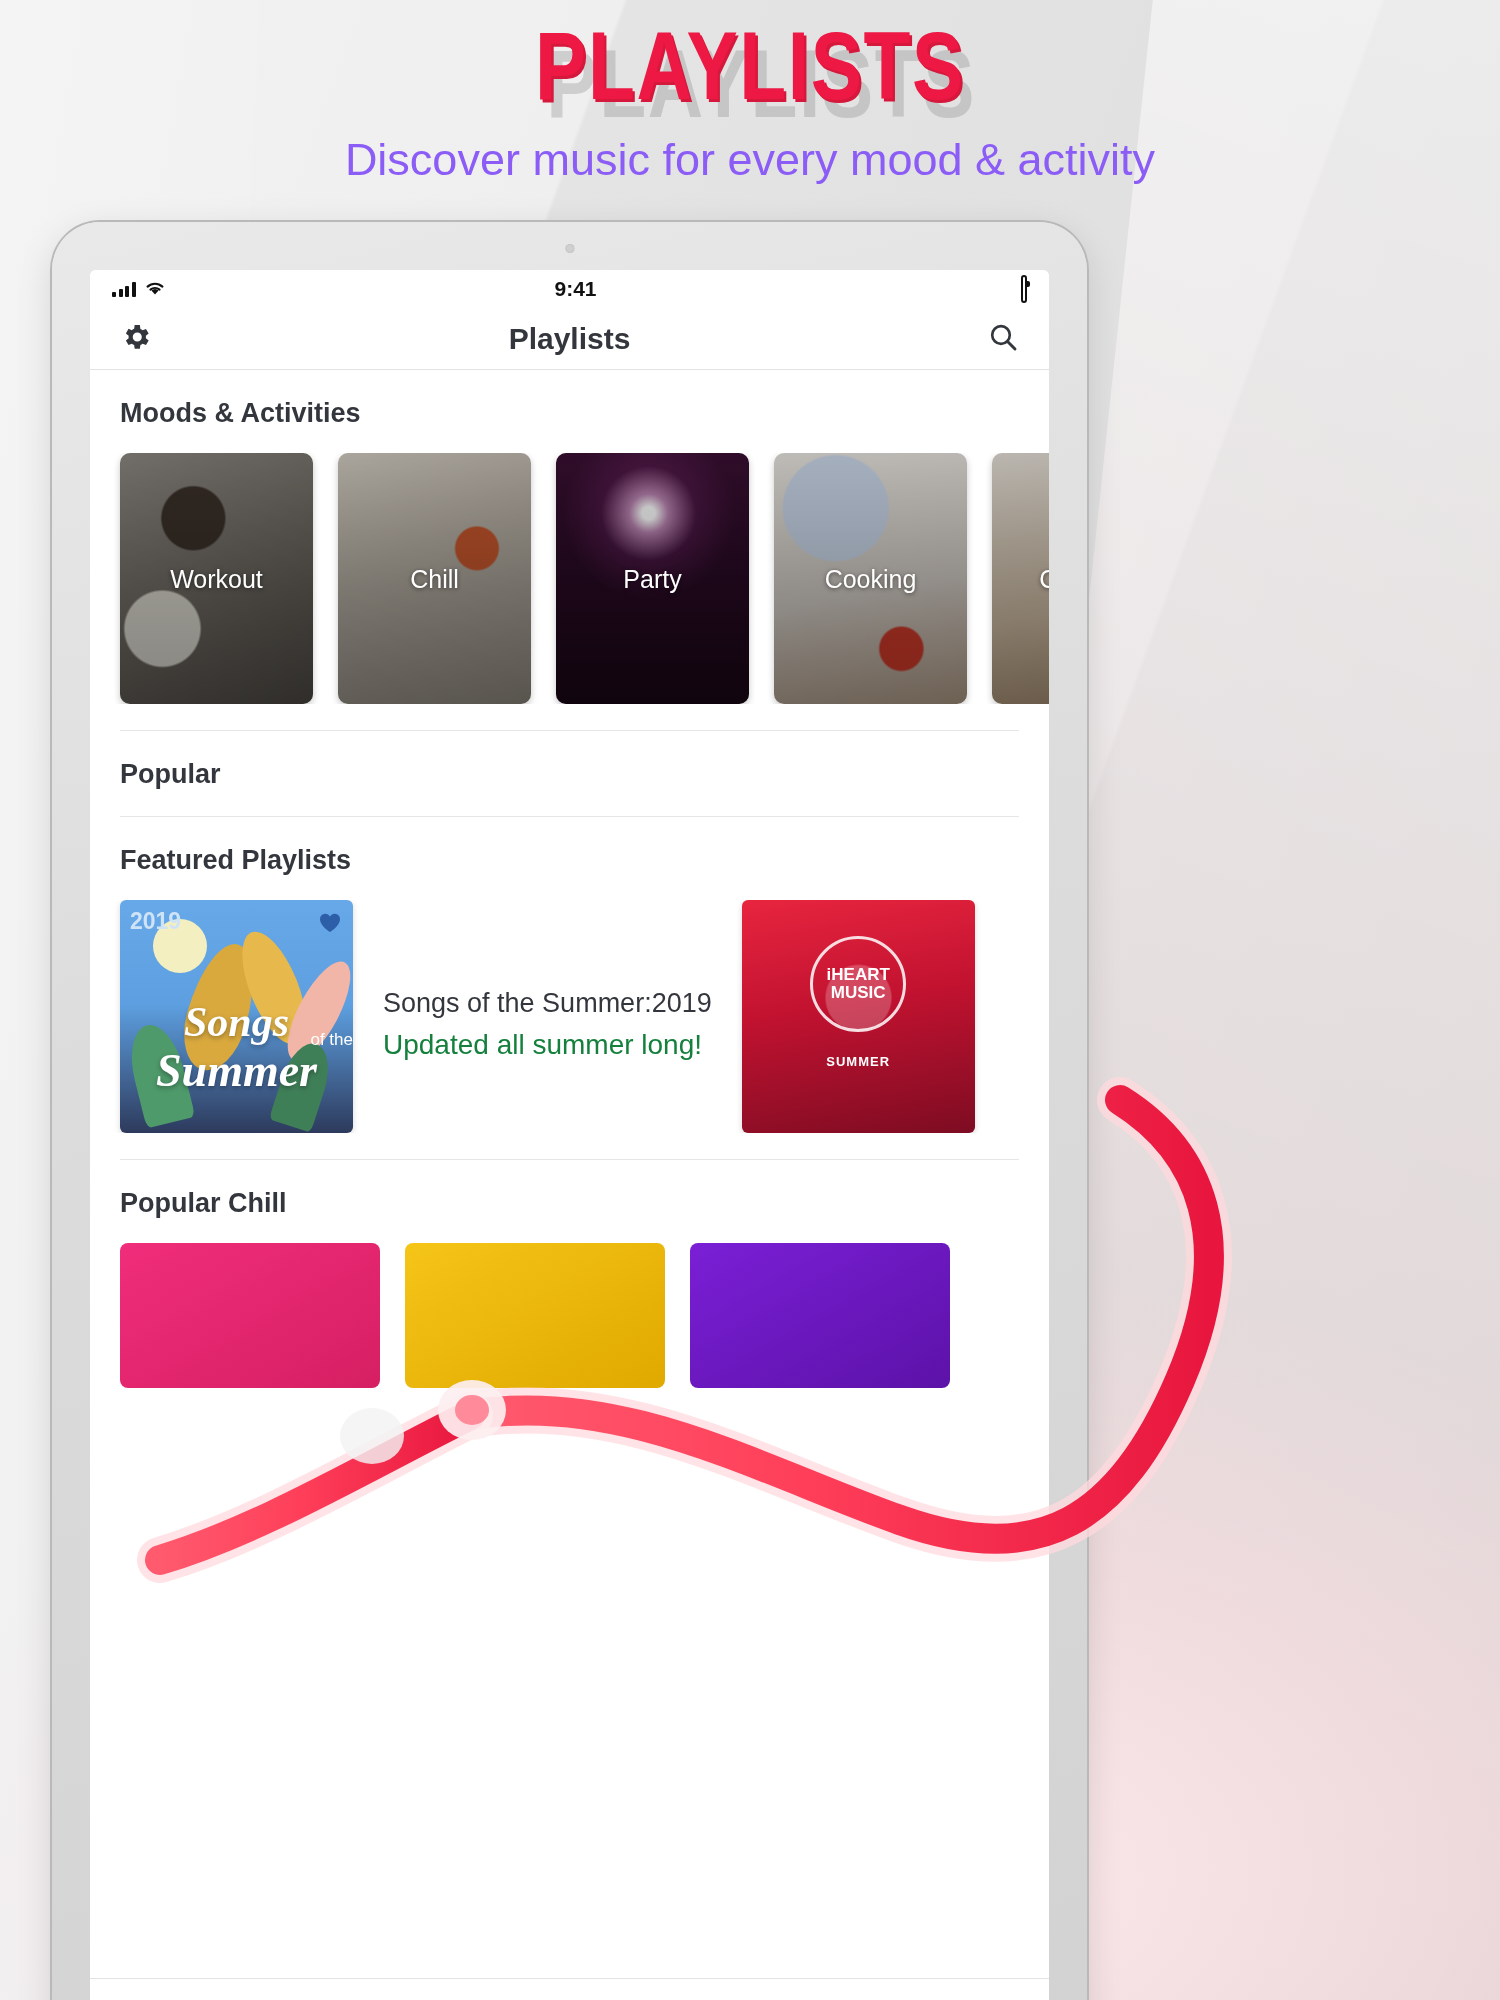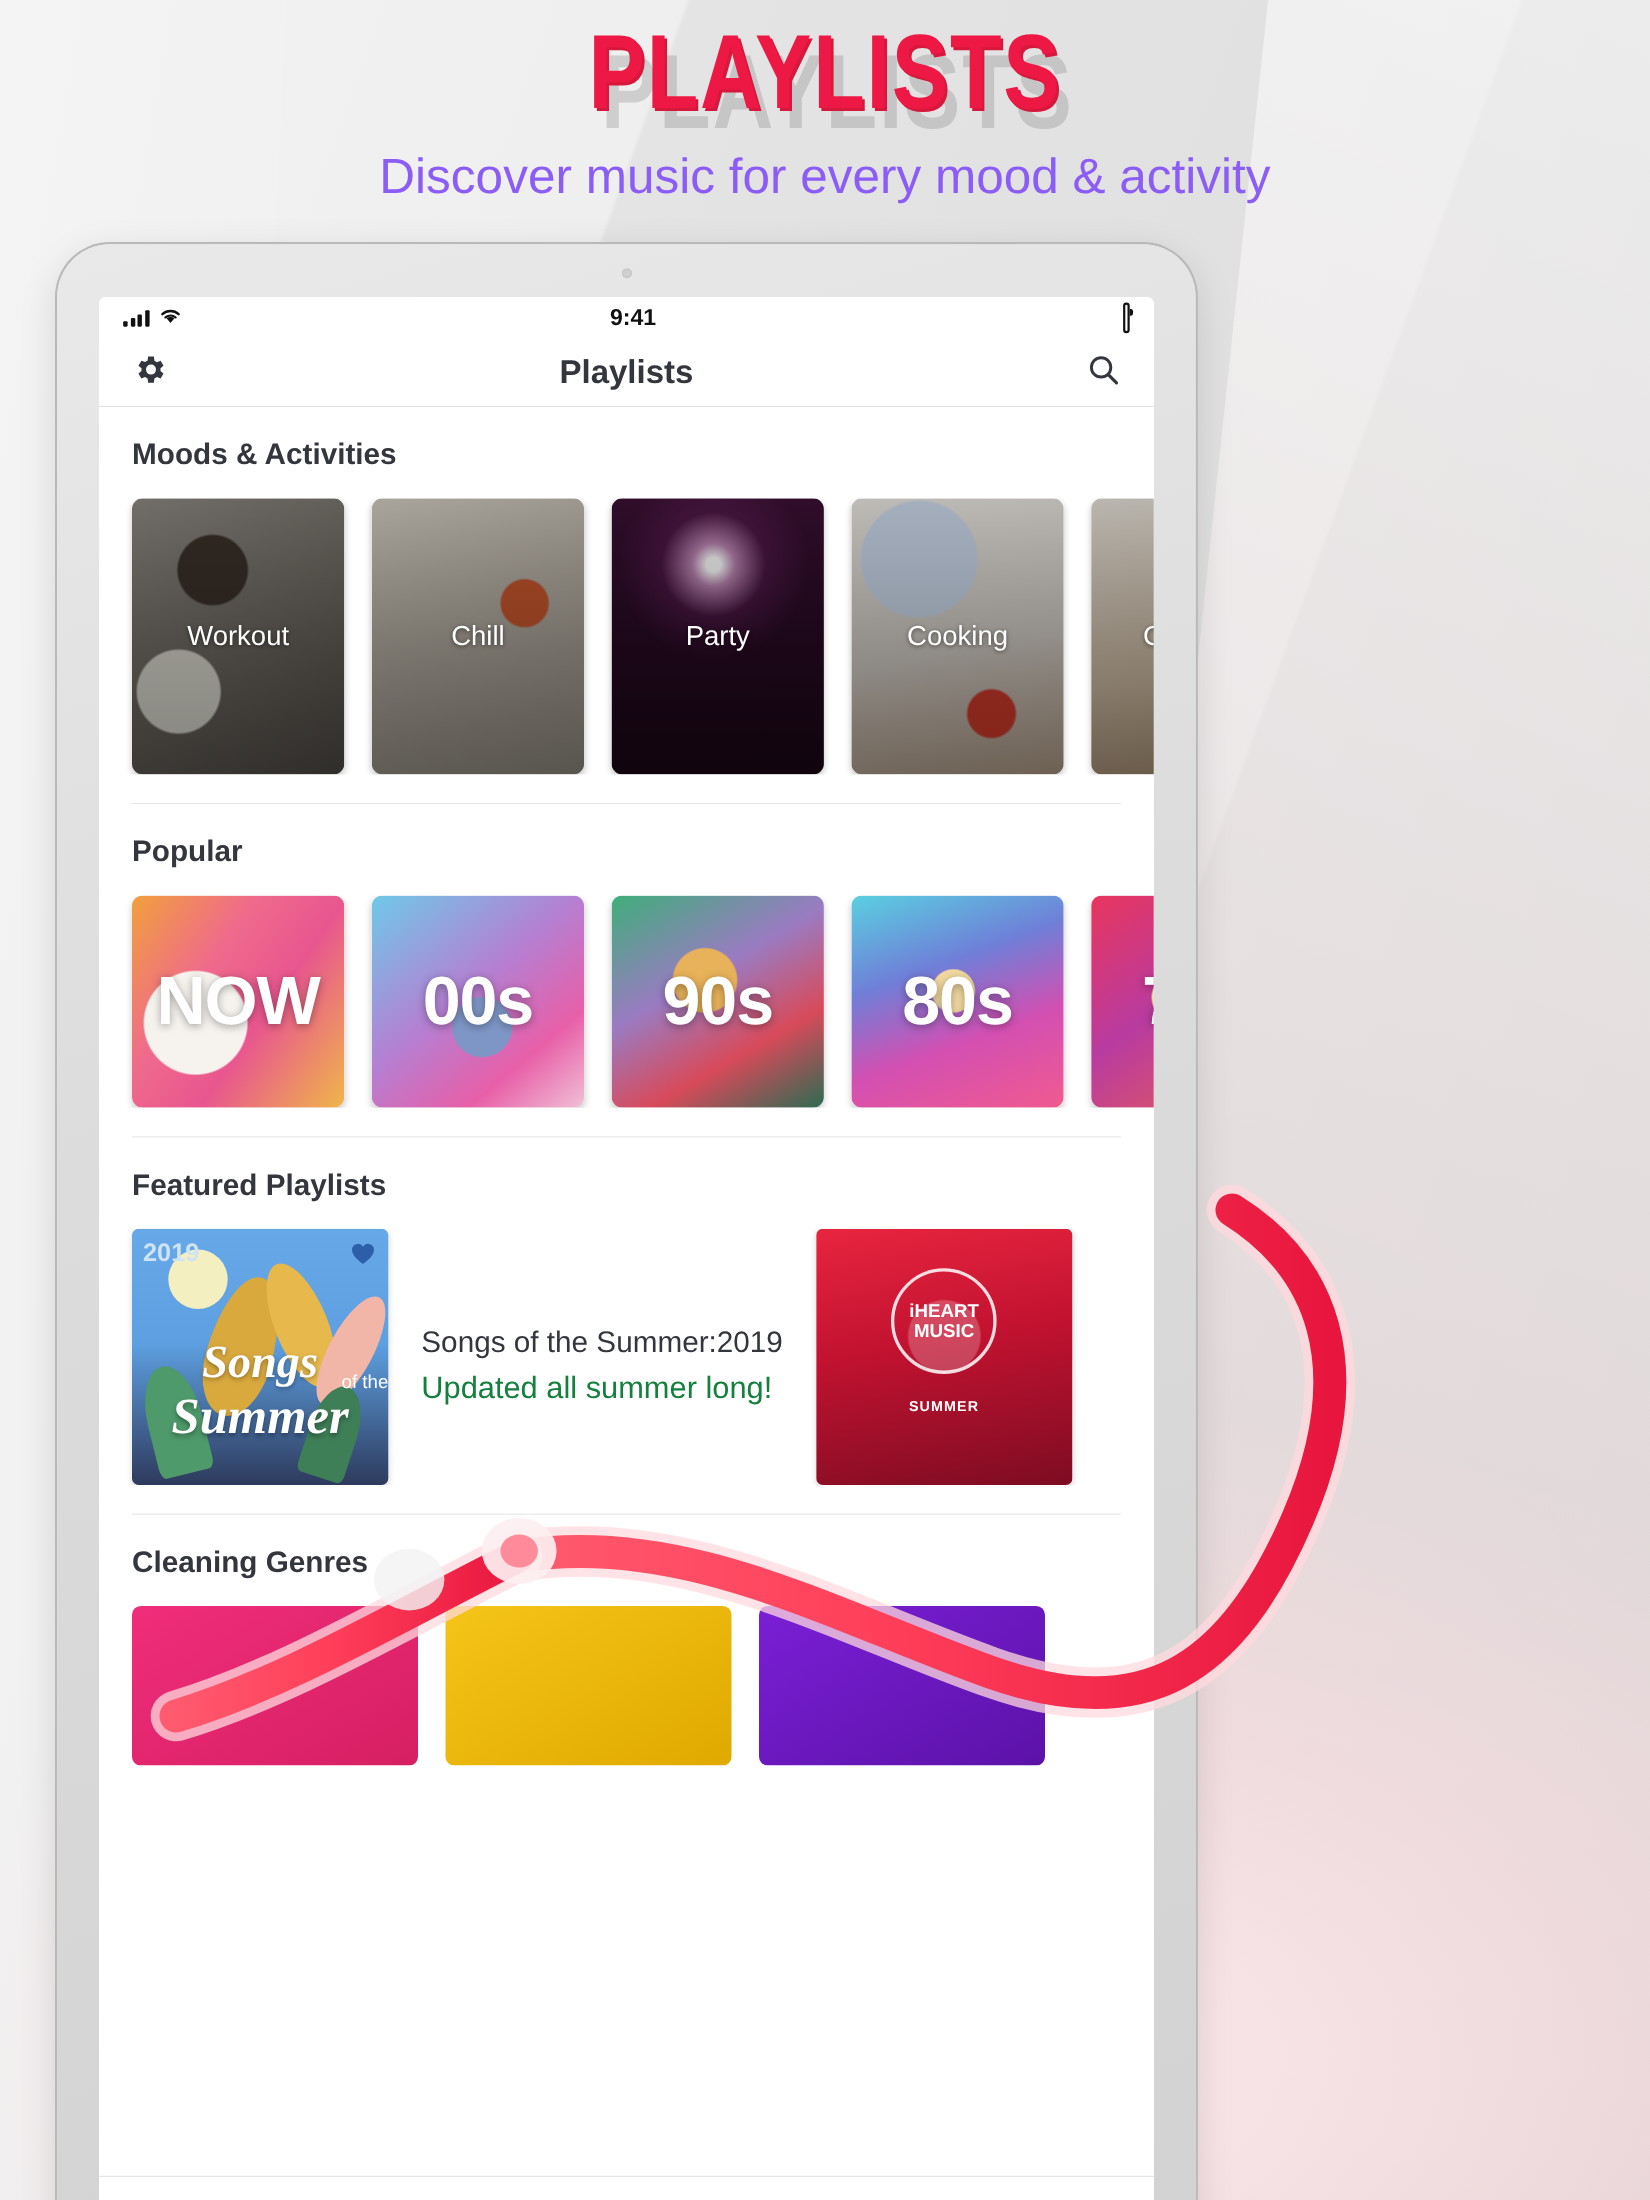--- a/index.html
+++ b/index.html
@@ -560,37 +560,20 @@
             <div class="mood-img img-cleaning"></div>
             <div class="shade"></div>
             <div class="mood-label">Cleaning</div>
           </div>
         </div>
         <div class="divider"></div>
       </div>
 
       <div class="section">
         <div class="section-title">Popular</div>
-        <div class="rail">
-          <div class="decade-card dec-now">
-            <div class="decade-label">NOW</div>
-          </div>
-          <div class="decade-card dec-00">
-            <div class="decade-label">00s</div>
-          </div>
-          <div class="decade-card dec-90">
-            <div class="decade-label">90s</div>
-          </div>
-          <div class="decade-card dec-80">
-            <div class="decade-label">80s</div>
-          </div>
-          <div class="decade-card dec-70">
-            <div class="decade-label">70s</div>
-          </div>
-        </div>
         <div class="divider"></div>
       </div>
 
       <div class="section">
         <div class="section-title">Featured Playlists</div>
         <div class="featured-rail">
 
           <div class="featured-item">
             <div class="featured-art art-summer">
               <div class="sun"></div>
@@ -620,21 +603,21 @@
               <div class="badge">iHEART MUSIC</div>
               <div class="sub">SUMMER</div>
             </div>
           </div>
 
         </div>
         <div class="divider"></div>
       </div>
 
       <div class="section">
-        <div class="section-title">Cleaning Genres</div>
+        <div class="section-title">Popular Chill</div>
         <div class="genre-rail">
           <div class="genre-card g-pink">
             <div class="genre-label"></div>
           </div>
           <div class="genre-card g-yellow">
             <div class="genre-label"></div>
           </div>
           <div class="genre-card g-purple">
             <div class="genre-label"></div>
           </div>

